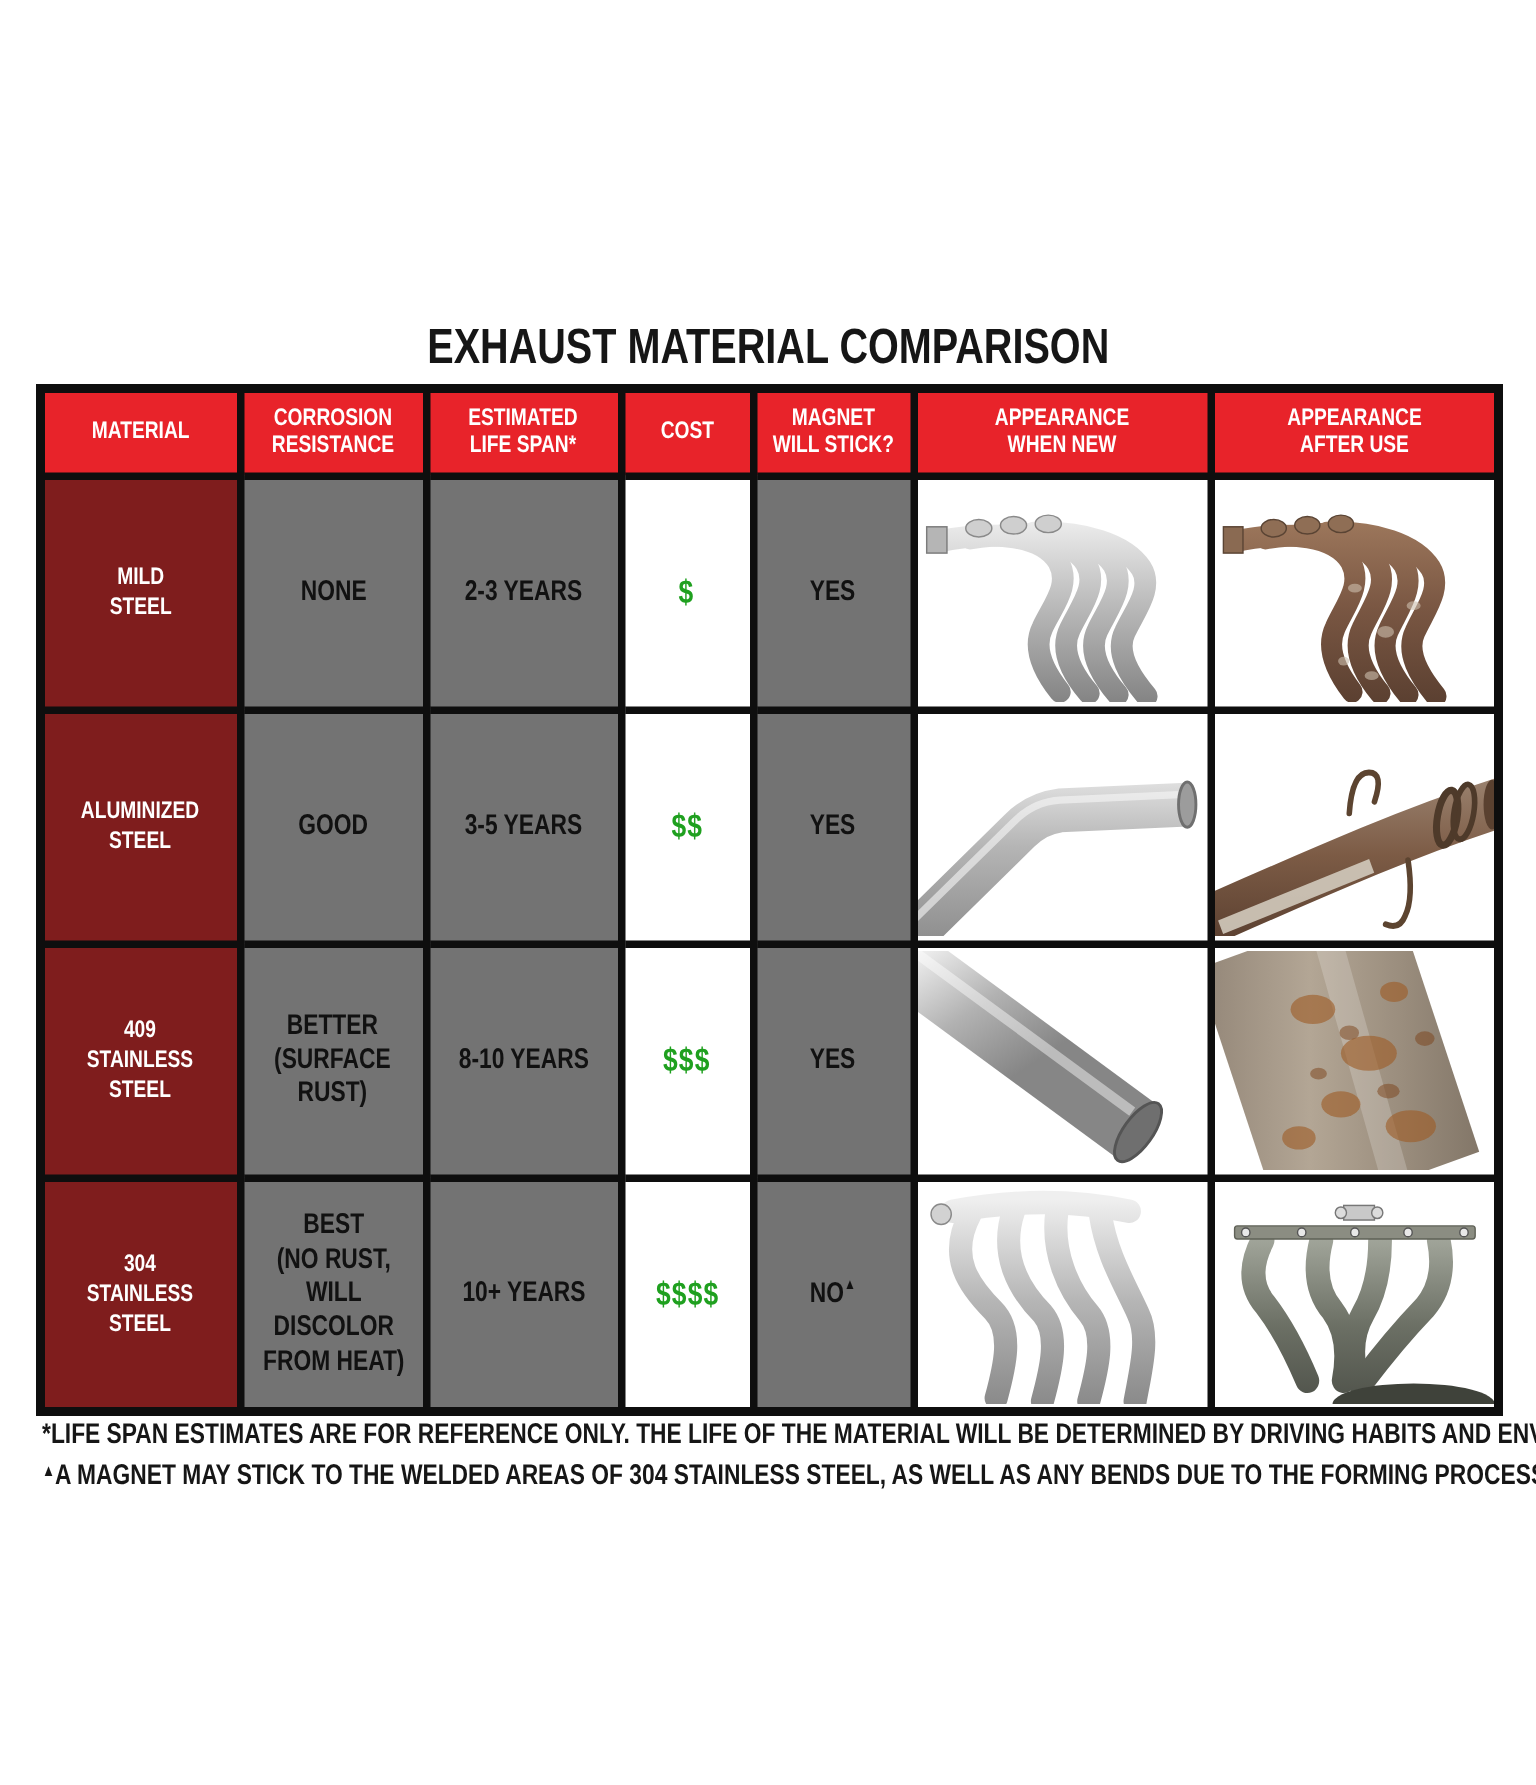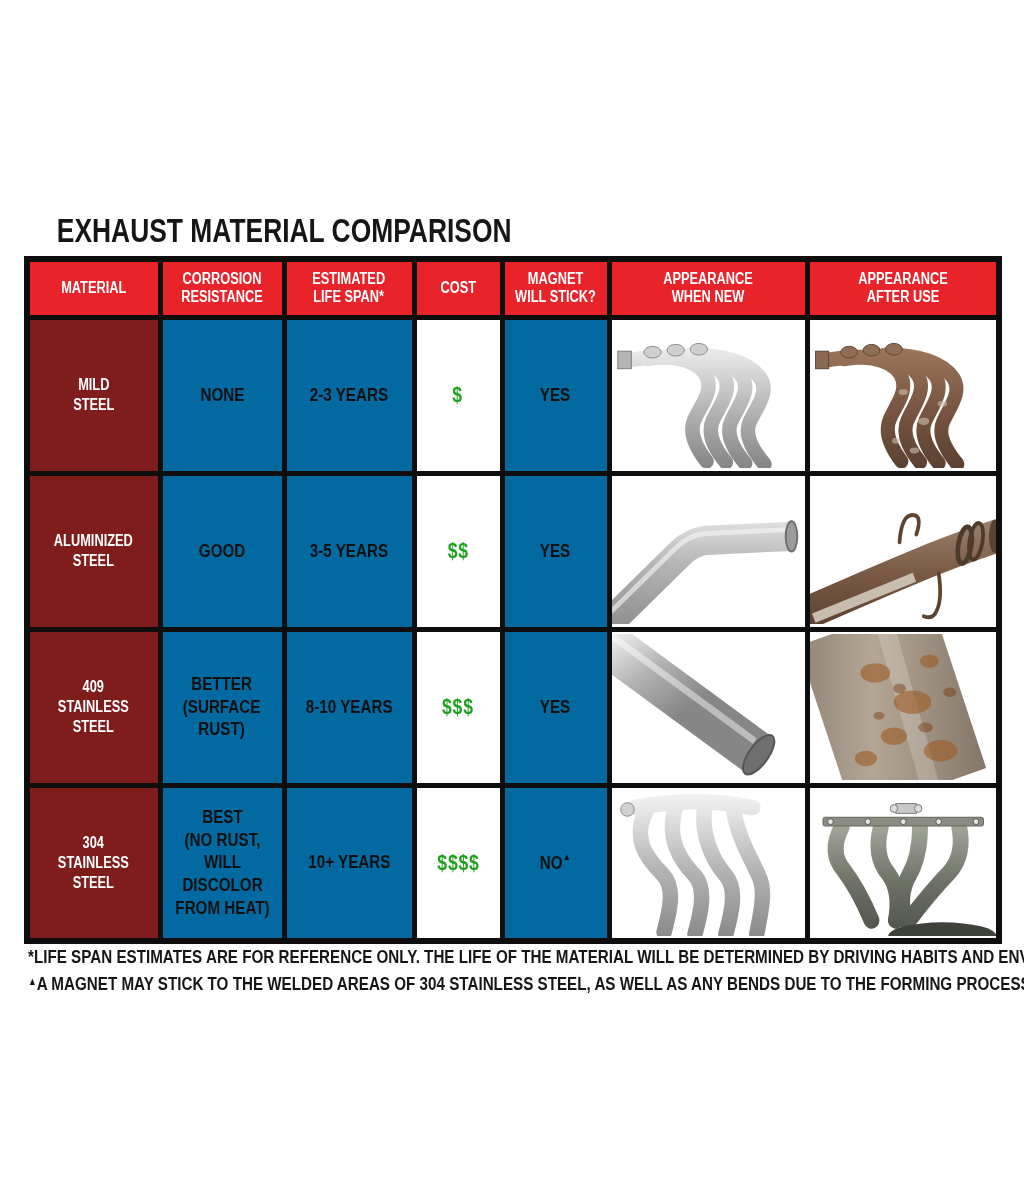--- a/index.html
+++ b/index.html
@@ -1,30 +1,30 @@
 <!DOCTYPE html>
 <html><head>
 <meta charset="utf-8">
 <style>
   html,body{margin:0;padding:0;background:#ffffff;}
   .page{position:relative;width:1024px;height:1190px;background:#ffffff;overflow:hidden;
         font-family:"Liberation Sans", sans-serif;font-weight:700;color:#111;}
-  .title{position:absolute;top:212px;left:0;width:100%;text-align:left;
+  .title{position:absolute;top:212px;left:0;width:100%;text-align:center;
          font-size:33px;line-height:38px;color:#161616;}
   .cond{display:inline-block;transform:scaleX(0.8);transform-origin:50% 50%;}
   .cond-l{display:inline-block;transform:scaleX(0.8);transform-origin:0 50%;white-space:nowrap;}
   .pre{white-space:pre-line;}
   table.cmp{position:absolute;left:24px;top:256px;width:972px;border-collapse:collapse;
             table-layout:fixed;border:6px solid #0e0e0e;}
   table.cmp th,table.cmp td{border:5px solid #0e0e0e;text-align:center;vertical-align:middle;padding:0;}
   thead tr{height:58px;text-decoration:underline;}
   tbody tr{height:156px;}
   .hdr{background:#e8232a;color:#ffffff;font-size:16px;line-height:1.12;}
   .mat{background:#7f1d1d;color:#ffffff;font-size:16px;line-height:1.25;}
-  .txt{background:#0369a1;font-size:19px;line-height:1.2;}
+  .txt{background:#737373;font-size:19px;line-height:1.2;}
   .cost{background:#ffffff;font-size:22px;color:#1fa01f;letter-spacing:1px;}
   .photo{background:#ffffff;padding:0;}
   .photo svg{display:block;width:100%;height:146px;}
   .sup{font-size:10px;vertical-align:9px;}
   .footnotes{position:absolute;left:28px;top:944px;width:990px;font-size:19px;line-height:25px;color:#161616;}
   .fn-star{font-size:19px;}
   .fn-tri{font-size:11px;vertical-align:5px;}
 </style>
 </head>
 <body>

